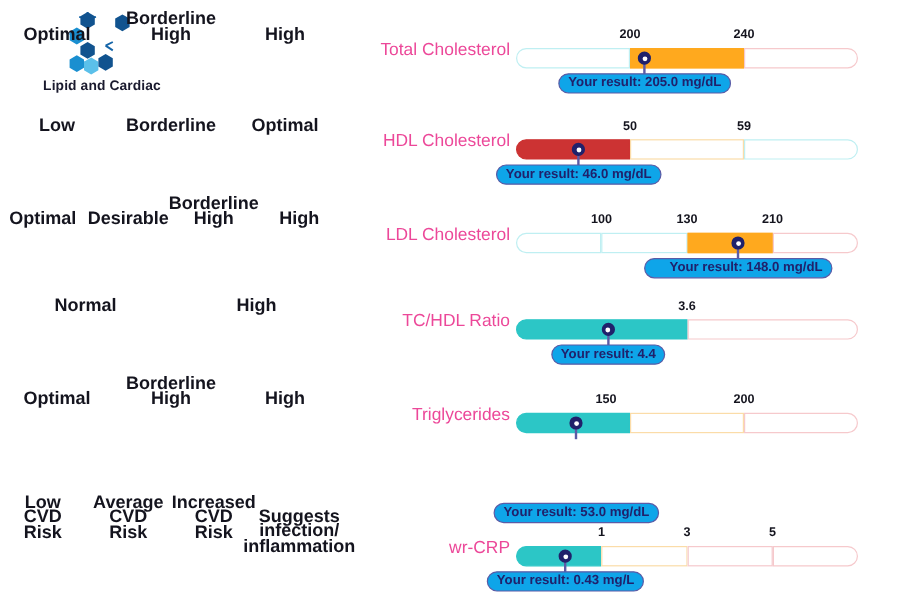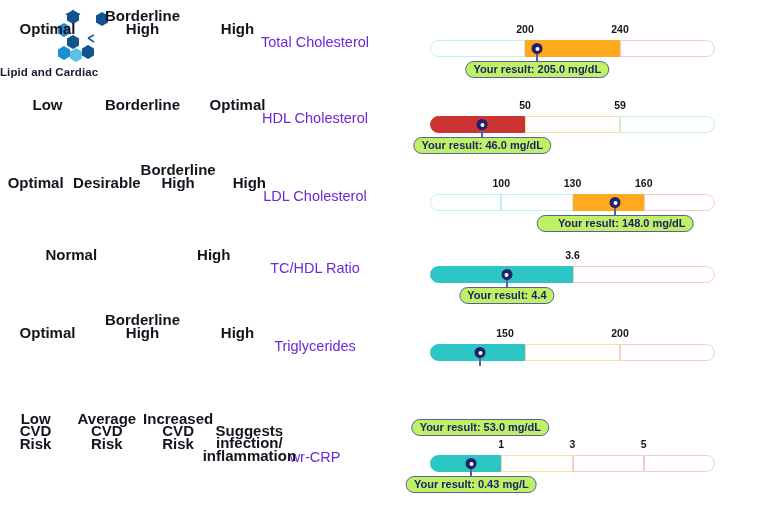--- a/index.html
+++ b/index.html
@@ -29,40 +29,41 @@
     top: 8px;
     width: 170px;
     text-align: center;
   }
   #logo-svg { display: inline-block; }
   #panel-title {
     position: absolute;
     left: 0;
     top: 66px;
     width: 170px;
+    text-align: center;
     font-size: 11.5px;
     font-weight: bold;
     color: #1a1a2e;
     letter-spacing: 0.1px;
   }
 
   
   .row {
     position: absolute;
     left: 0;
     width: 768px;
     height: 0;
   }
   .row-label {
     position: absolute;
     left: 205px;
     width: 220px;
     font-size: 14.5px;
-    color: #6d28d9;
-    text-align: center;
+    color: #ec4899;
+    text-align: right;
     white-space: nowrap;
   }
 
   
   .gauge {
     position: absolute;
     left: 430px;
     width: 285px;
     height: 17px;
   }
@@ -136,21 +137,21 @@
     z-index: 5;
   }
   .callout {
     position: absolute;
     box-sizing: border-box;
     height: 17px;
     line-height: 15px;
     padding: 0 7px;
     border: 1.3px solid #5b5ba6;
     border-radius: 9px;
-    background: #bef264;
+    background: #0ea5e9;
     font-size: 11px;
     font-weight: bold;
     color: #20216b;
     white-space: nowrap;
     transform: translateX(-50%);
     z-index: 7;
   }
 </style>
 </head>
 <body>
@@ -228,21 +229,21 @@
 High</div>
       <div class="cat" style="left: 249.375px; top: 176.5px; position: absolute;">High</div>
       <div class="gauge" style="top: 194px;">
         <div class="seg first" style="left: 0px; width: 71.25px; background: rgb(255, 255, 255); border-color: rgb(191, 239, 242);"></div>
         <div class="seg" style="left: 71.25px; width: 71.25px; background: rgb(255, 255, 255); border-color: rgb(191, 239, 242);"></div>
         <div class="seg" style="left: 142.5px; width: 71.25px; background: rgb(255, 169, 30); border-color: rgb(255, 169, 30);"></div>
         <div class="seg last" style="left: 213.75px; width: 71.25px; background: rgb(255, 255, 255); border-color: rgb(246, 201, 204);"></div>
       </div>
       <div class="tick" style="left: 501.25px; top: 177px;">100</div>
       <div class="tick" style="left: 572.5px; top: 177px;">130</div>
-      <div class="tick" style="left: 643.75px; top: 177px;">160</div>
+      <div class="tick" style="left: 643.75px; top: 177px;">210</div>
       <div class="stem" style="left: 615.25px; top: 202px; height: 14px;"></div>
       <div class="marker" style="left: 615.25px; top: 197px;">
         <div class="marker-dot"></div>
       </div>
       <div class="callout" style="top: 215px; left: 615.25px; padding-left: 20px;">Your result: 148.0 mg/dL</div>
     </div>
     <div class="row" style="top: 0px;">
       <div class="row-label" style="top: 260px;">TC/HDL Ratio</div>
       <div class="cat" style="left: 71.25px; top: 248.5px; position: absolute;">Normal</div>
       <div class="cat" style="left: 213.75px; top: 248.5px; position: absolute;">High</div>

